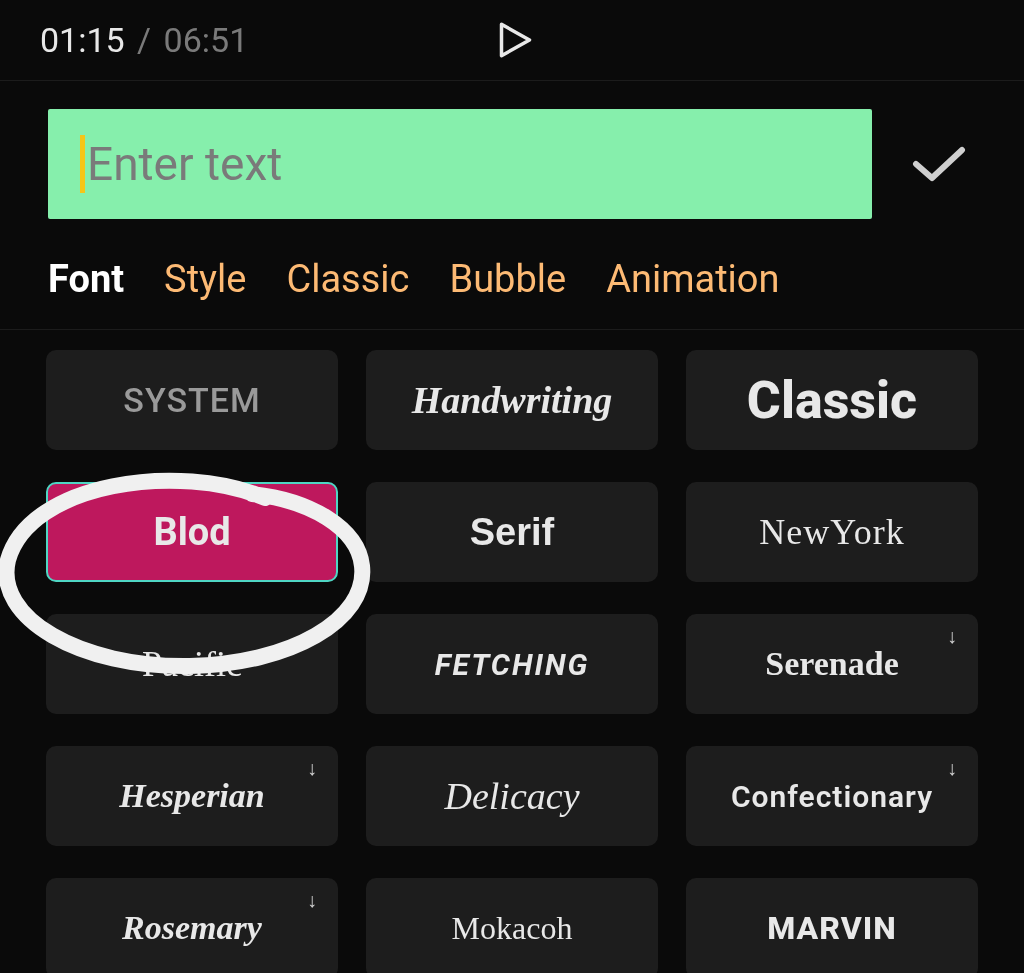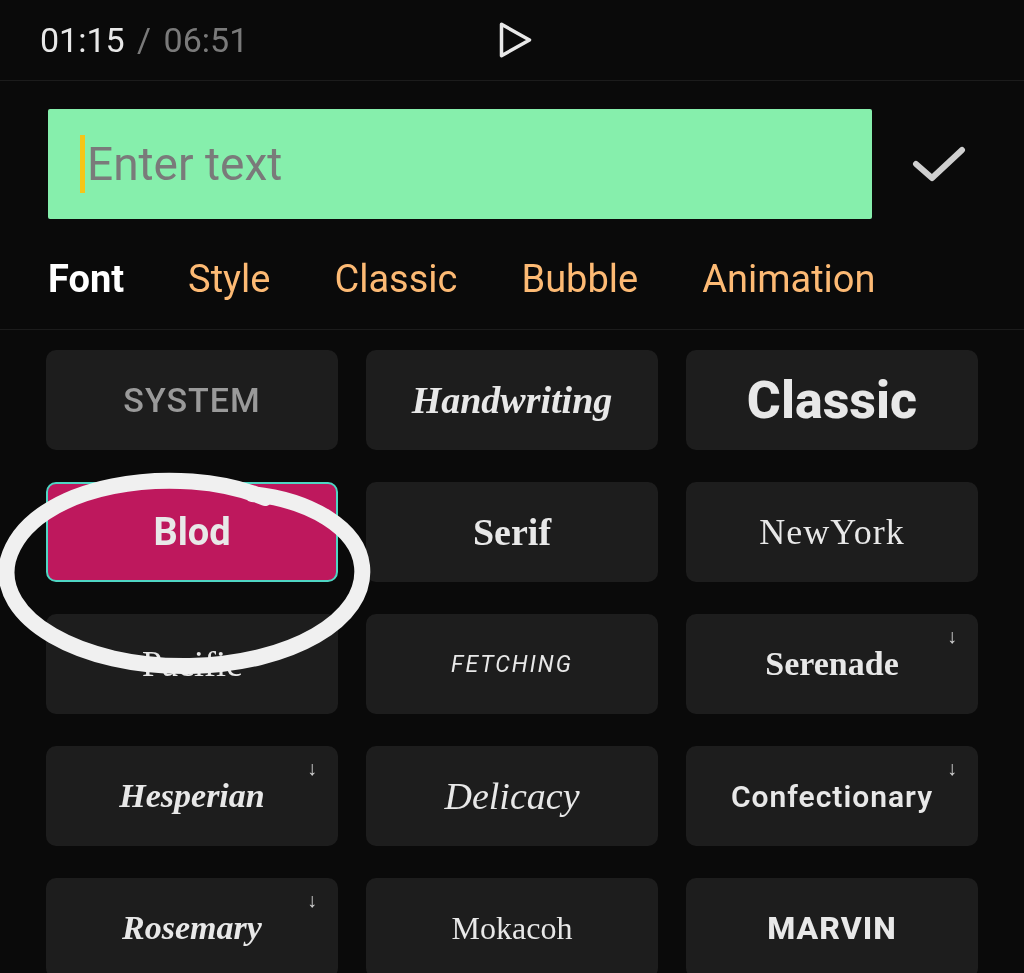--- a/index.html
+++ b/index.html
@@ -72,21 +72,21 @@
     cursor: pointer;
     display: flex;
     align-items: center;
     justify-content: center;
     padding: 10px;
   }
   .confirm-btn svg { width: 54px; height: 40px; }
   
   .tabs {
     display: flex;
-    gap: 64px;
+    gap: 40px;
     padding: 18px 48px 28px 48px;
     font-size: 38px;
   }
   .tab {
     color: #fdba74;
     cursor: pointer;
     font-weight: 400;
   }
   .tab.active {
     color: #ffffff;
@@ -135,24 +135,24 @@
     justify-content: center;
     color: #cfcfcf;
     font-size: 20px;
   }
   
   
   .f-system { color:#9a9a9a; font-weight:500; letter-spacing:1px; }
   .f-handwriting { font-style: italic; font-family: "Brush Script MT", cursive; font-size: 38px; font-weight:700; }
   .f-classic { font-weight: 800; font-size: 52px; }
   .f-blod { font-weight: 700; font-size: 38px; }
-  .f-serif { font-family: Liberation Serif, serif; font-weight: 800; font-size: 38px; }
+  .f-serif { font-family: Liberation Sans, sans-serif; font-weight: 800; font-size: 38px; }
   .f-newyork { font-family: "Times New Roman", serif; font-size: 36px; letter-spacing:1px; }
   .f-pacific { font-family: Georgia, serif; font-size: 36px; }
-  .f-fetching { font-style: italic; font-weight:400; letter-spacing: 2px; font-size: 23px; }
+  .f-fetching { font-style: italic; font-weight:700; letter-spacing: 2px; font-size: 30px; }
   .f-serenade { font-family: "Old English Text MT", serif; font-weight:700; font-size: 34px; }
   .f-hesperian { font-family: Georgia, serif; font-weight: 800; font-style: italic; font-size: 34px; }
   .f-delicacy { font-family: "Brush Script MT", cursive; font-style: italic; font-size: 38px; }
   .f-confectionary { font-weight:600; font-size: 30px; letter-spacing:1px; }
   .f-rosemary { font-family: "Brush Script MT", cursive; font-style: italic; font-weight:700; font-size: 34px; }
   .f-mokacoh { font-family: "Old English Text MT", serif; font-size: 32px; }
   .f-marvin { font-weight: 800; letter-spacing:1px; font-size: 32px; }
   
   .annotation {
     position: absolute;

